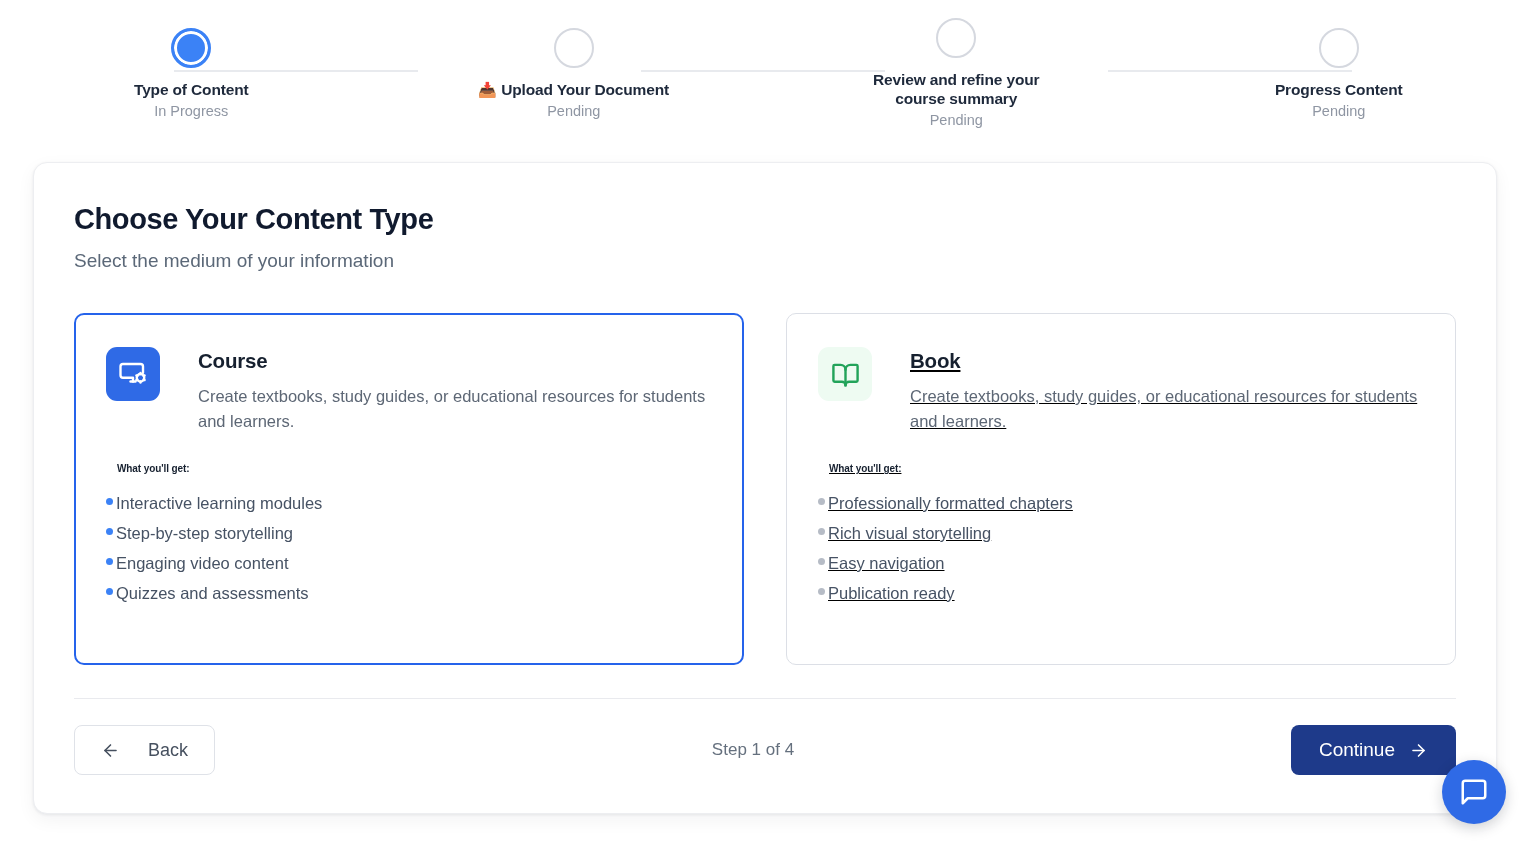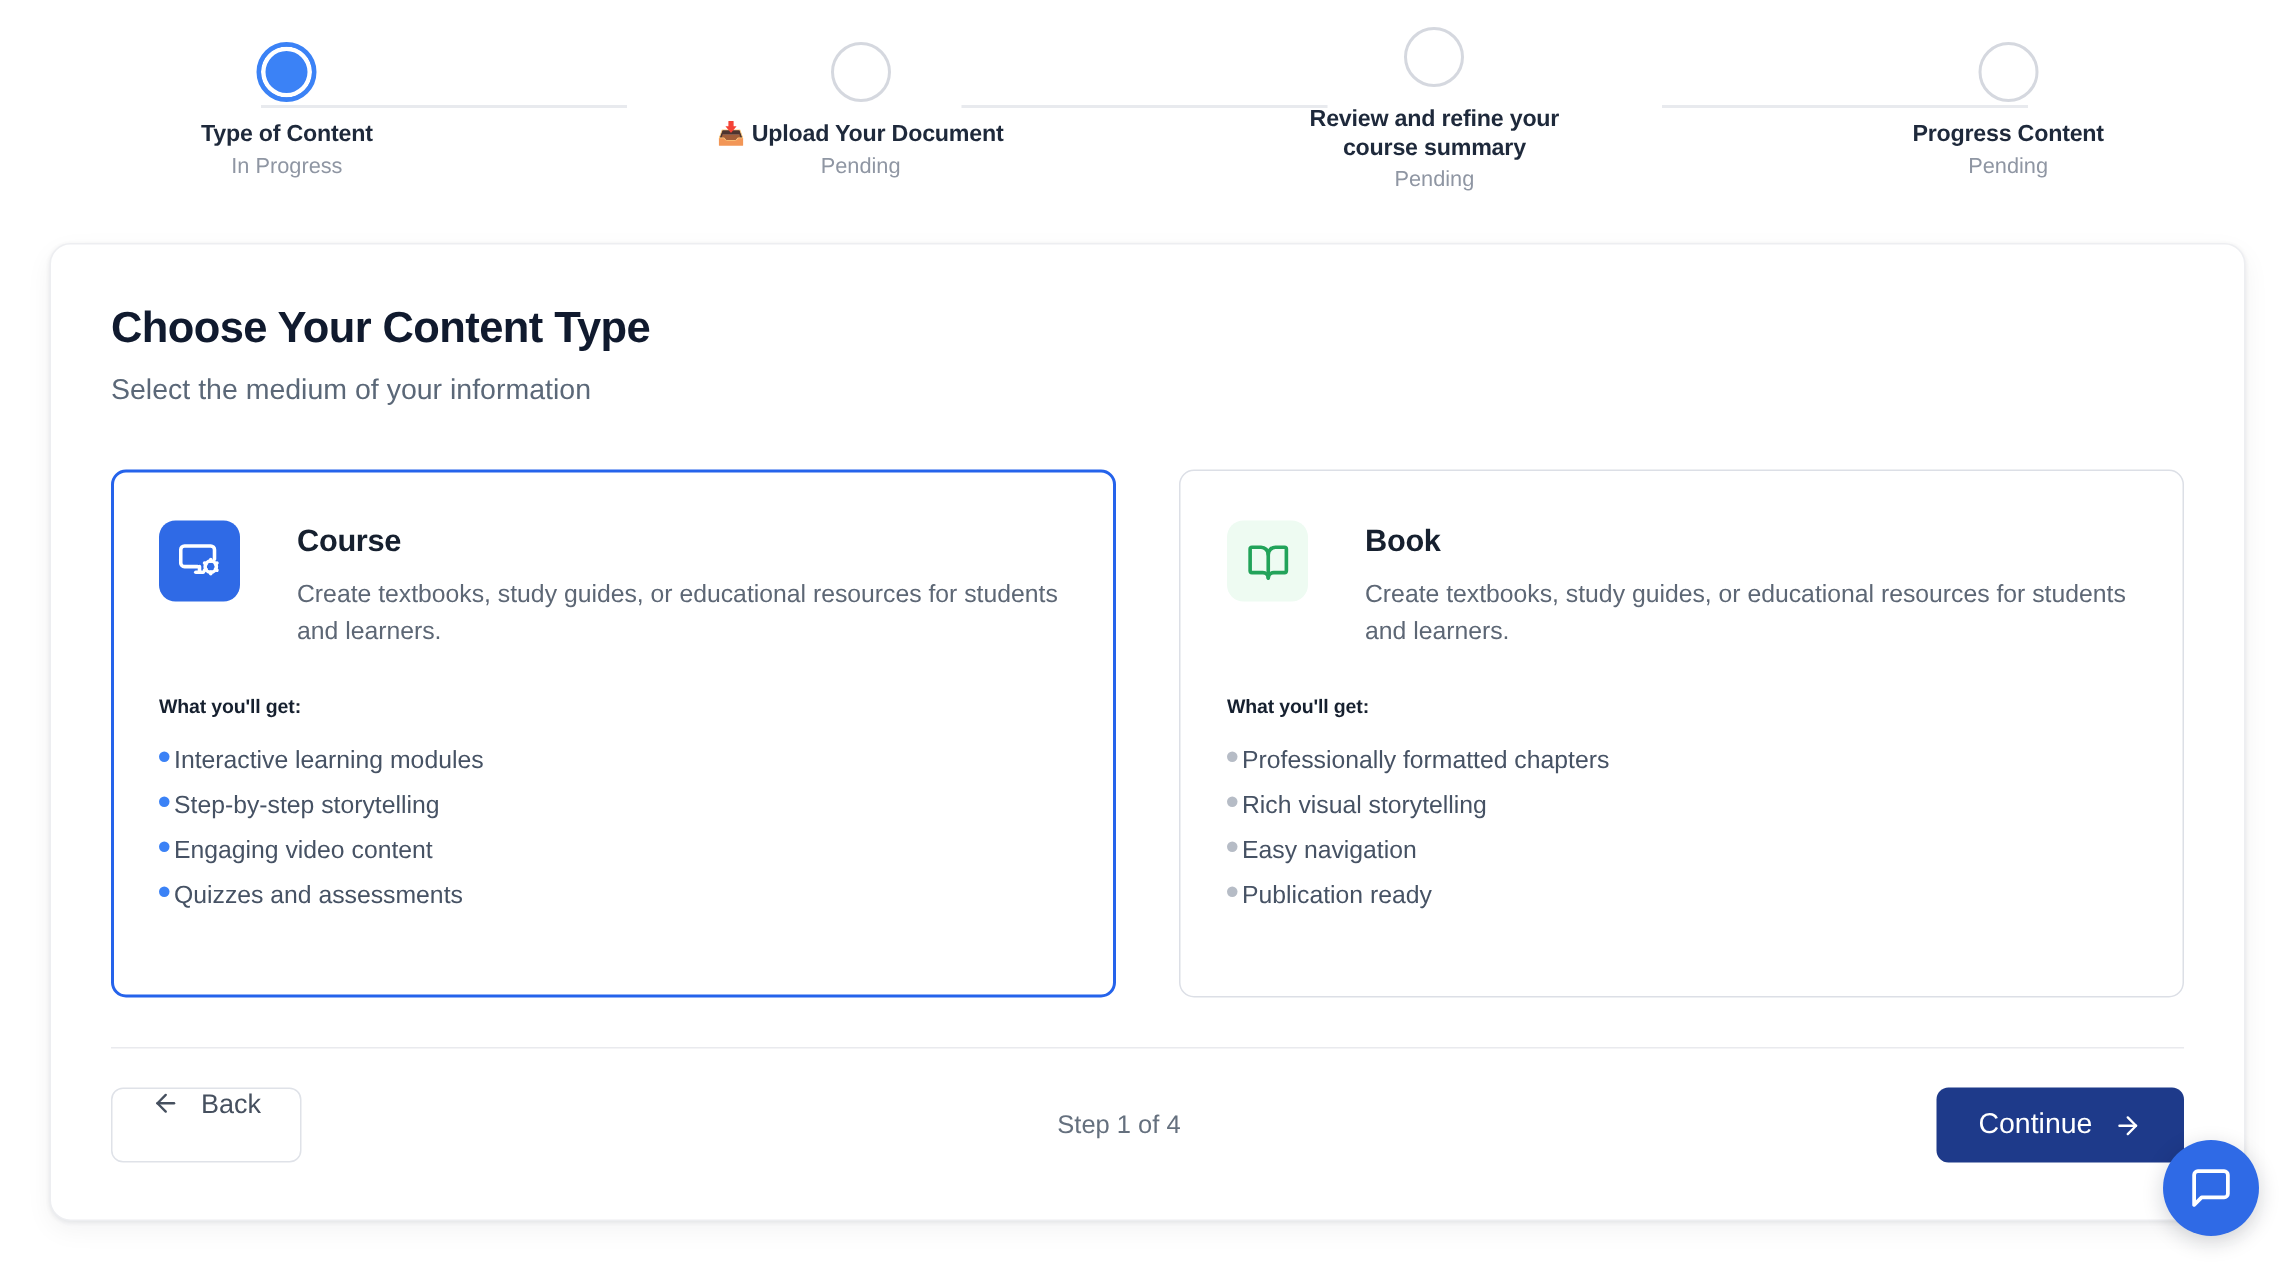--- a/index.html
+++ b/index.html
@@ -118,20 +118,21 @@
     padding: 32px 30px 28px 30px;
     background: #ffffff;
     min-height: 352px;
   }
   .option-card.selected {
     border: 2px solid #2563eb;
   }
   .option-card.unselected {
     border: 1px solid #dcdfe6;
     padding: 33px 31px 41px 31px;
+    text-decoration: underline;
   }
 
   .option-head {
     display: flex;
     gap: 38px;
     align-items: flex-start;
   }
   .option-icon {
     width: 54px;
     height: 54px;
@@ -154,24 +155,25 @@
   }
   .option-desc {
     margin-top: 11px;
     font-size: 16.5px;
     color: #5d6775;
     line-height: 25px;
   }
 
   .whatyouget {
     margin-top: 29px;
-    font-size: 13px;
+    font-size: 10px;
     font-weight: bold;
     color: #16202f;
     letter-spacing: -0.1px;
+    margin-left: 11px;
   }
   .feature-list {
     margin-top: 14px;
     list-style: none;
   }
   .feature-item {
     display: flex;
     align-items: baseline;
     gap: 3px;
     font-size: 16.5px;
@@ -196,22 +198,22 @@
     background: #e9eaee;
   }
   .footer {
     display: flex;
     align-items: center;
     justify-content: space-between;
     margin-top: 26px;
   }
   .btn-back {
     display: flex;
-    align-items: flex-start;
-    gap: 14px;
+    align-items: center;
+    gap: 28px;
     background: #ffffff;
     border: 1px solid #dfe2e8;
     border-radius: 8px;
     padding: 0 26px;
     height: 50px;
     font-size: 18px;
     color: #46505f;
     cursor: pointer;
     font-family: "Liberation Sans", sans-serif;
   }

